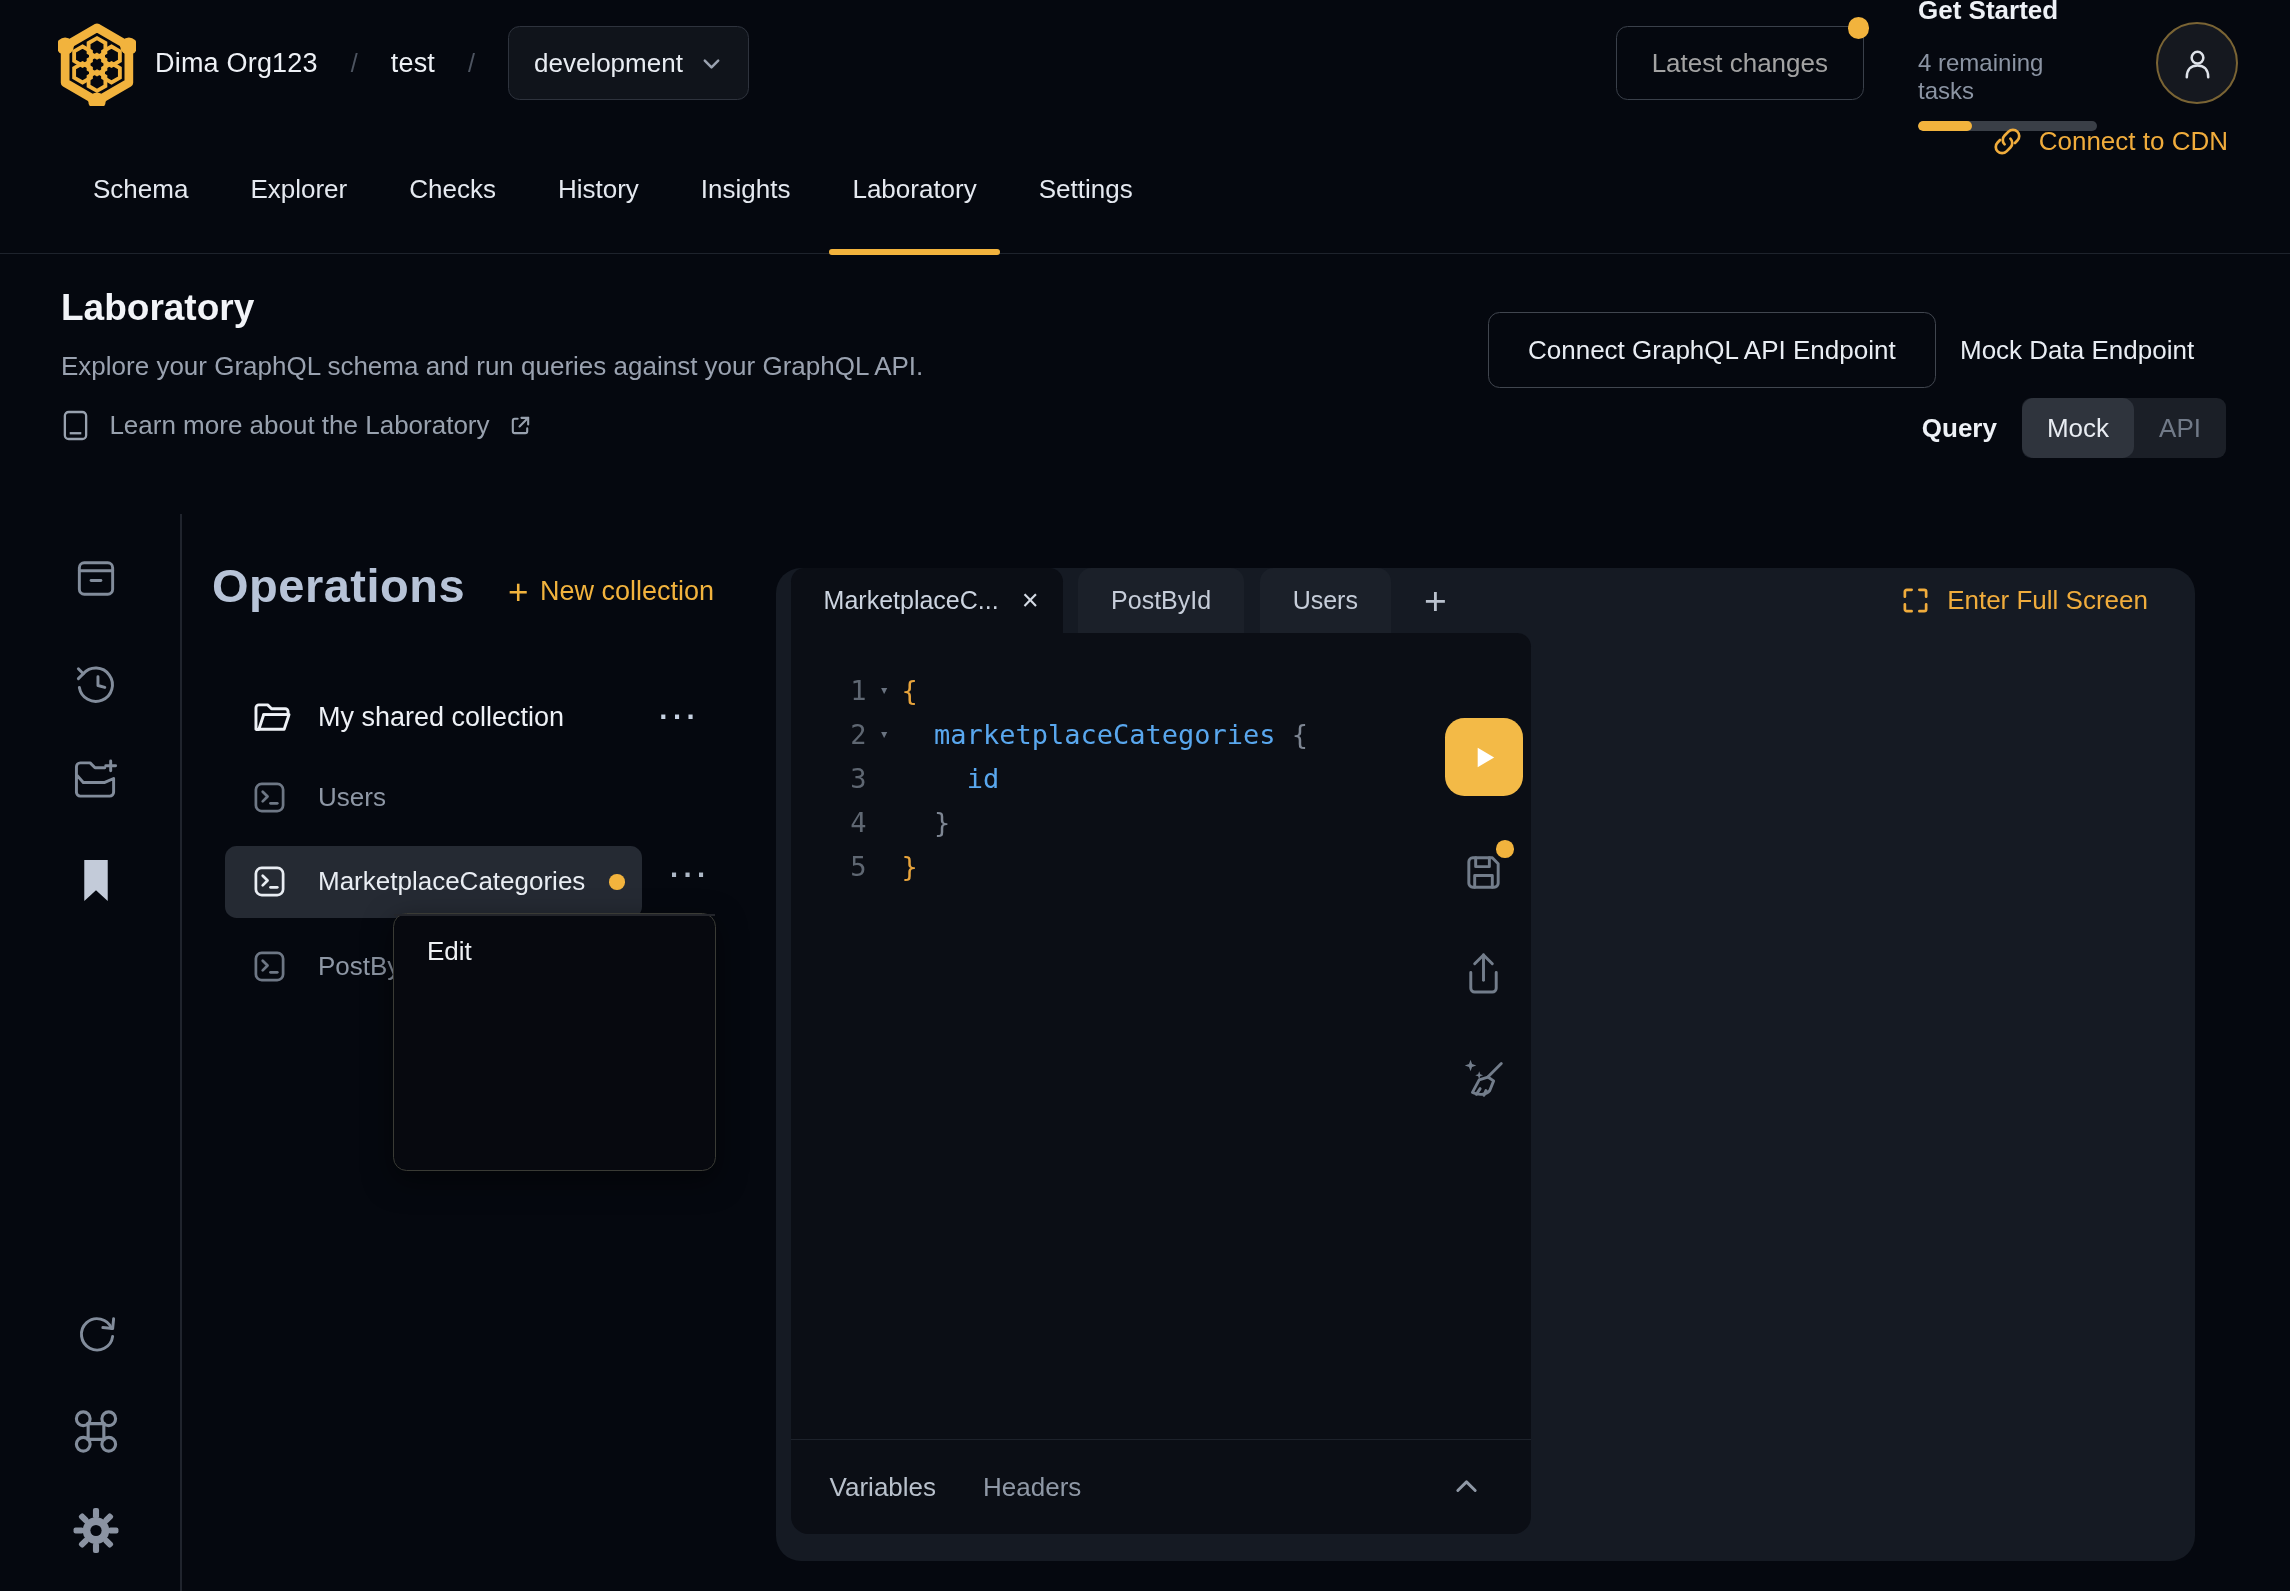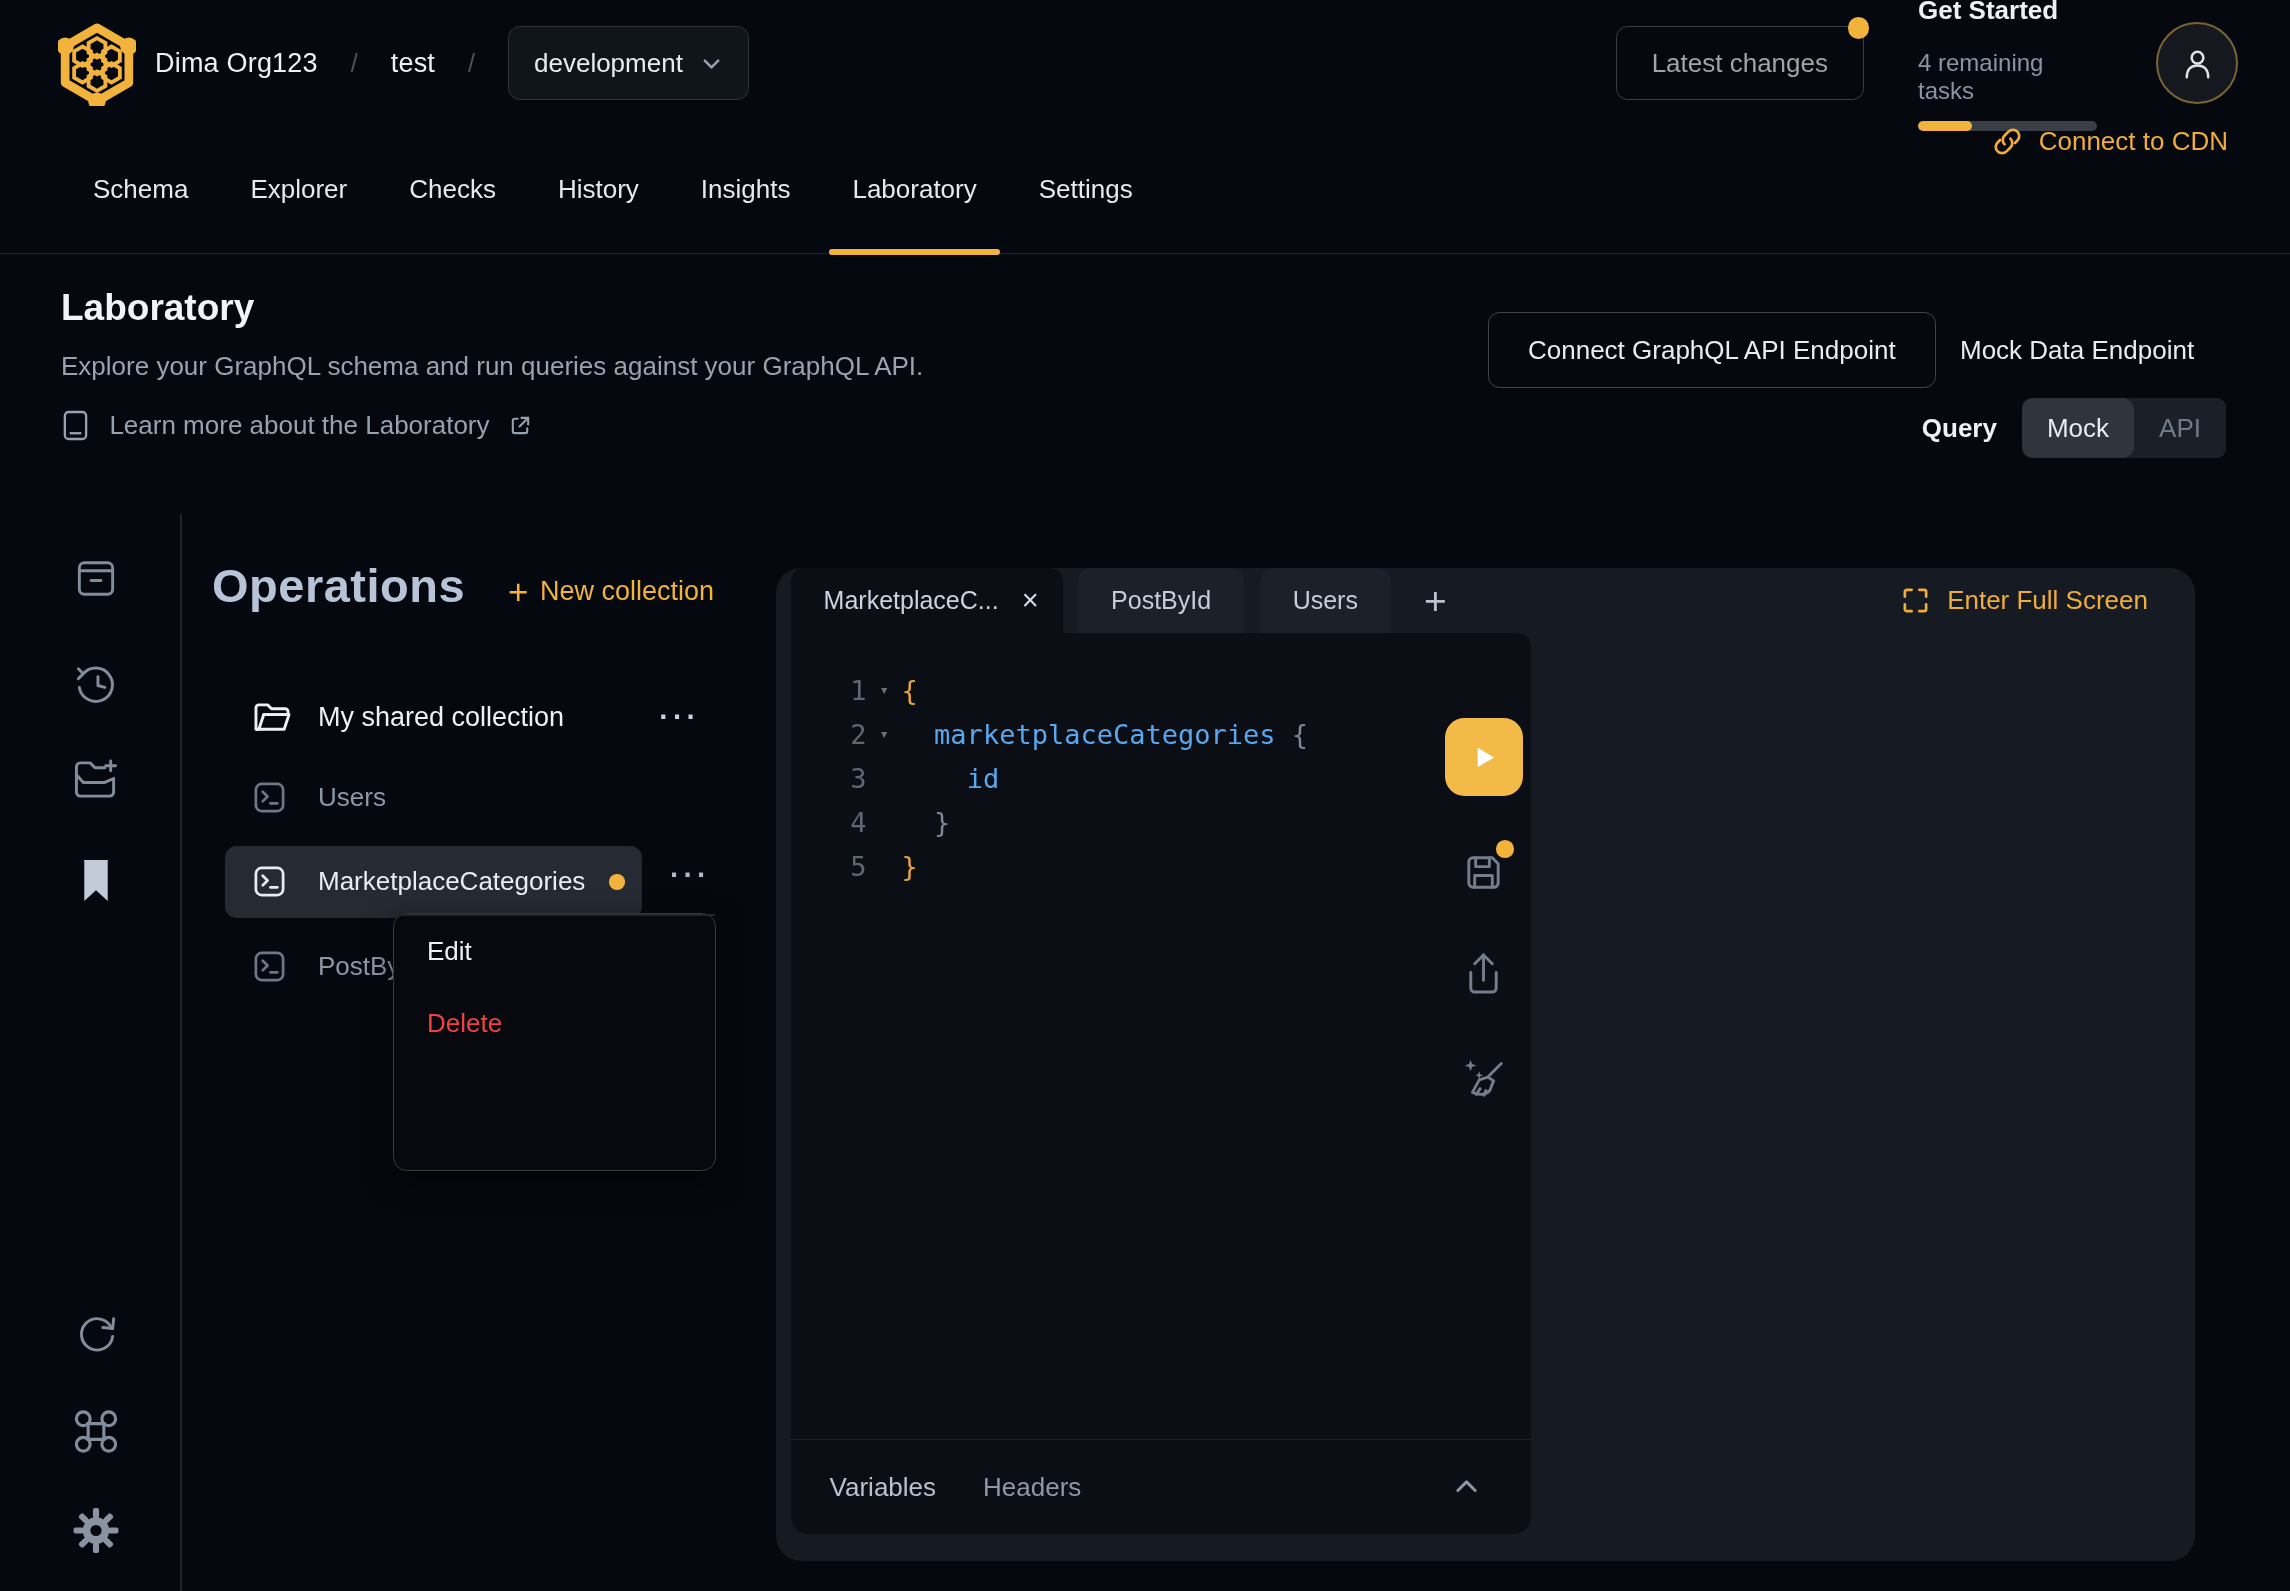--- a/index.html
+++ b/index.html
@@ -335,21 +335,20 @@
         </svg>
       </span>
       <span class="tlabel">PostById</span>
     </div>
   </div>
   <div class="sel-dots">···</div>
 
   <div class="ctx">
     <div class="ctx-div"></div>
     <div class="ctx-item">Edit</div>
-    <div class="ctx-item danger">Delete</div>
   </div>
 
   <div class="panel">
     <div class="etabs">
       <div class="etab active">
         <span>MarketplaceC...</span>
         <span class="close">×</span>
       </div>
       <div class="etab inactive">
         <span>PostById</span>

